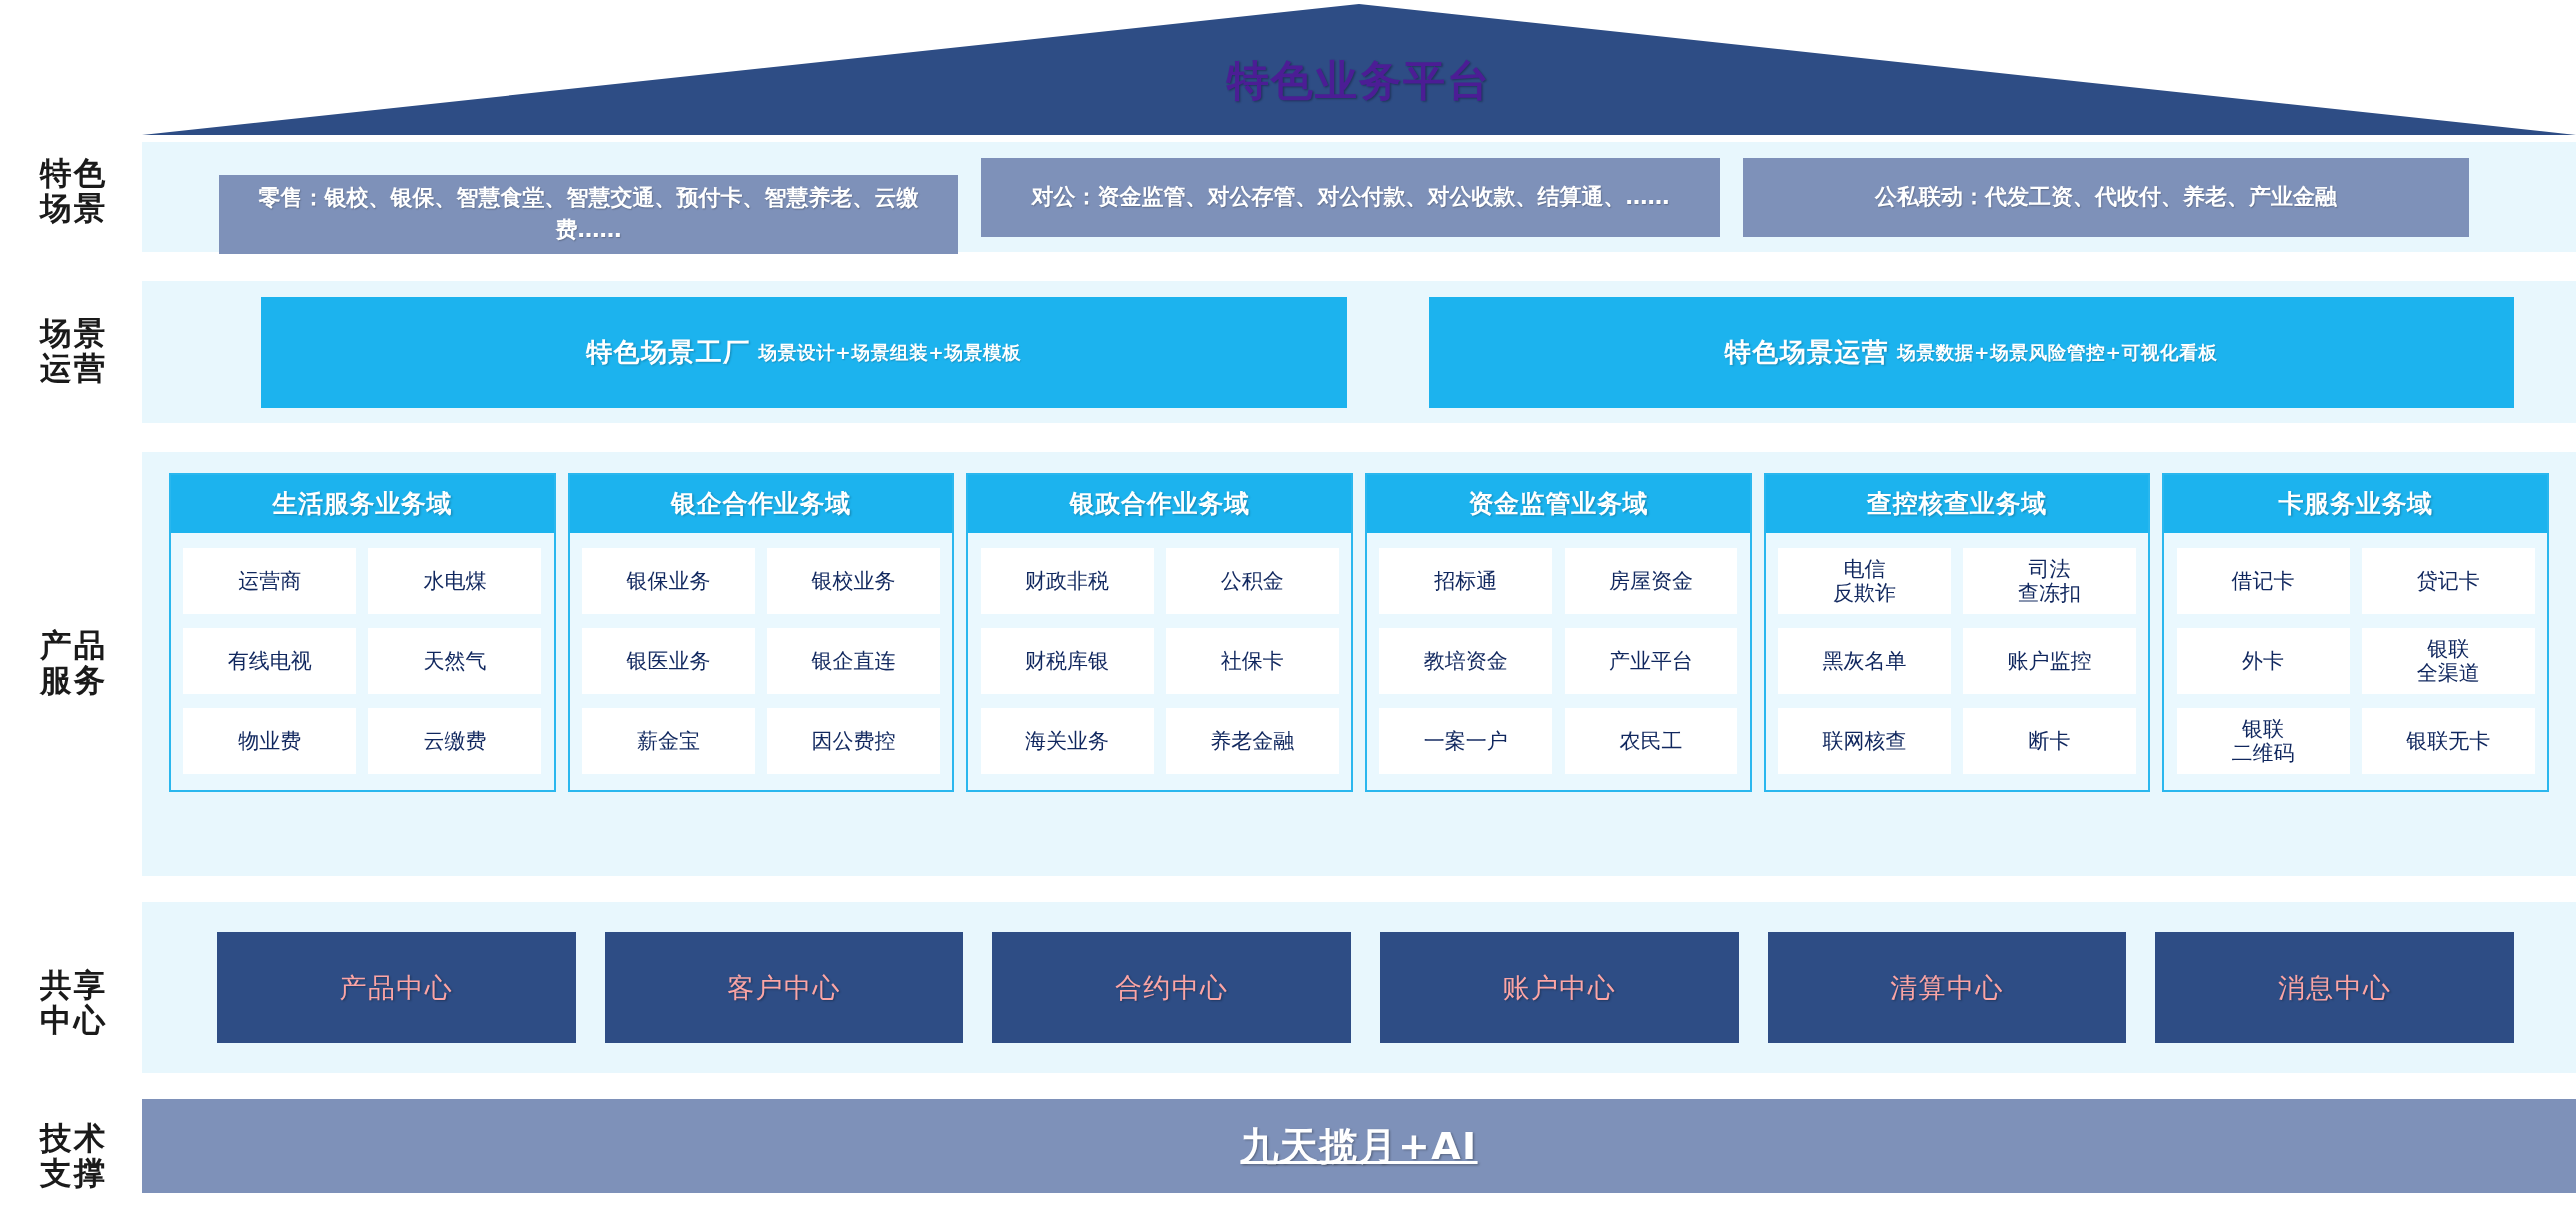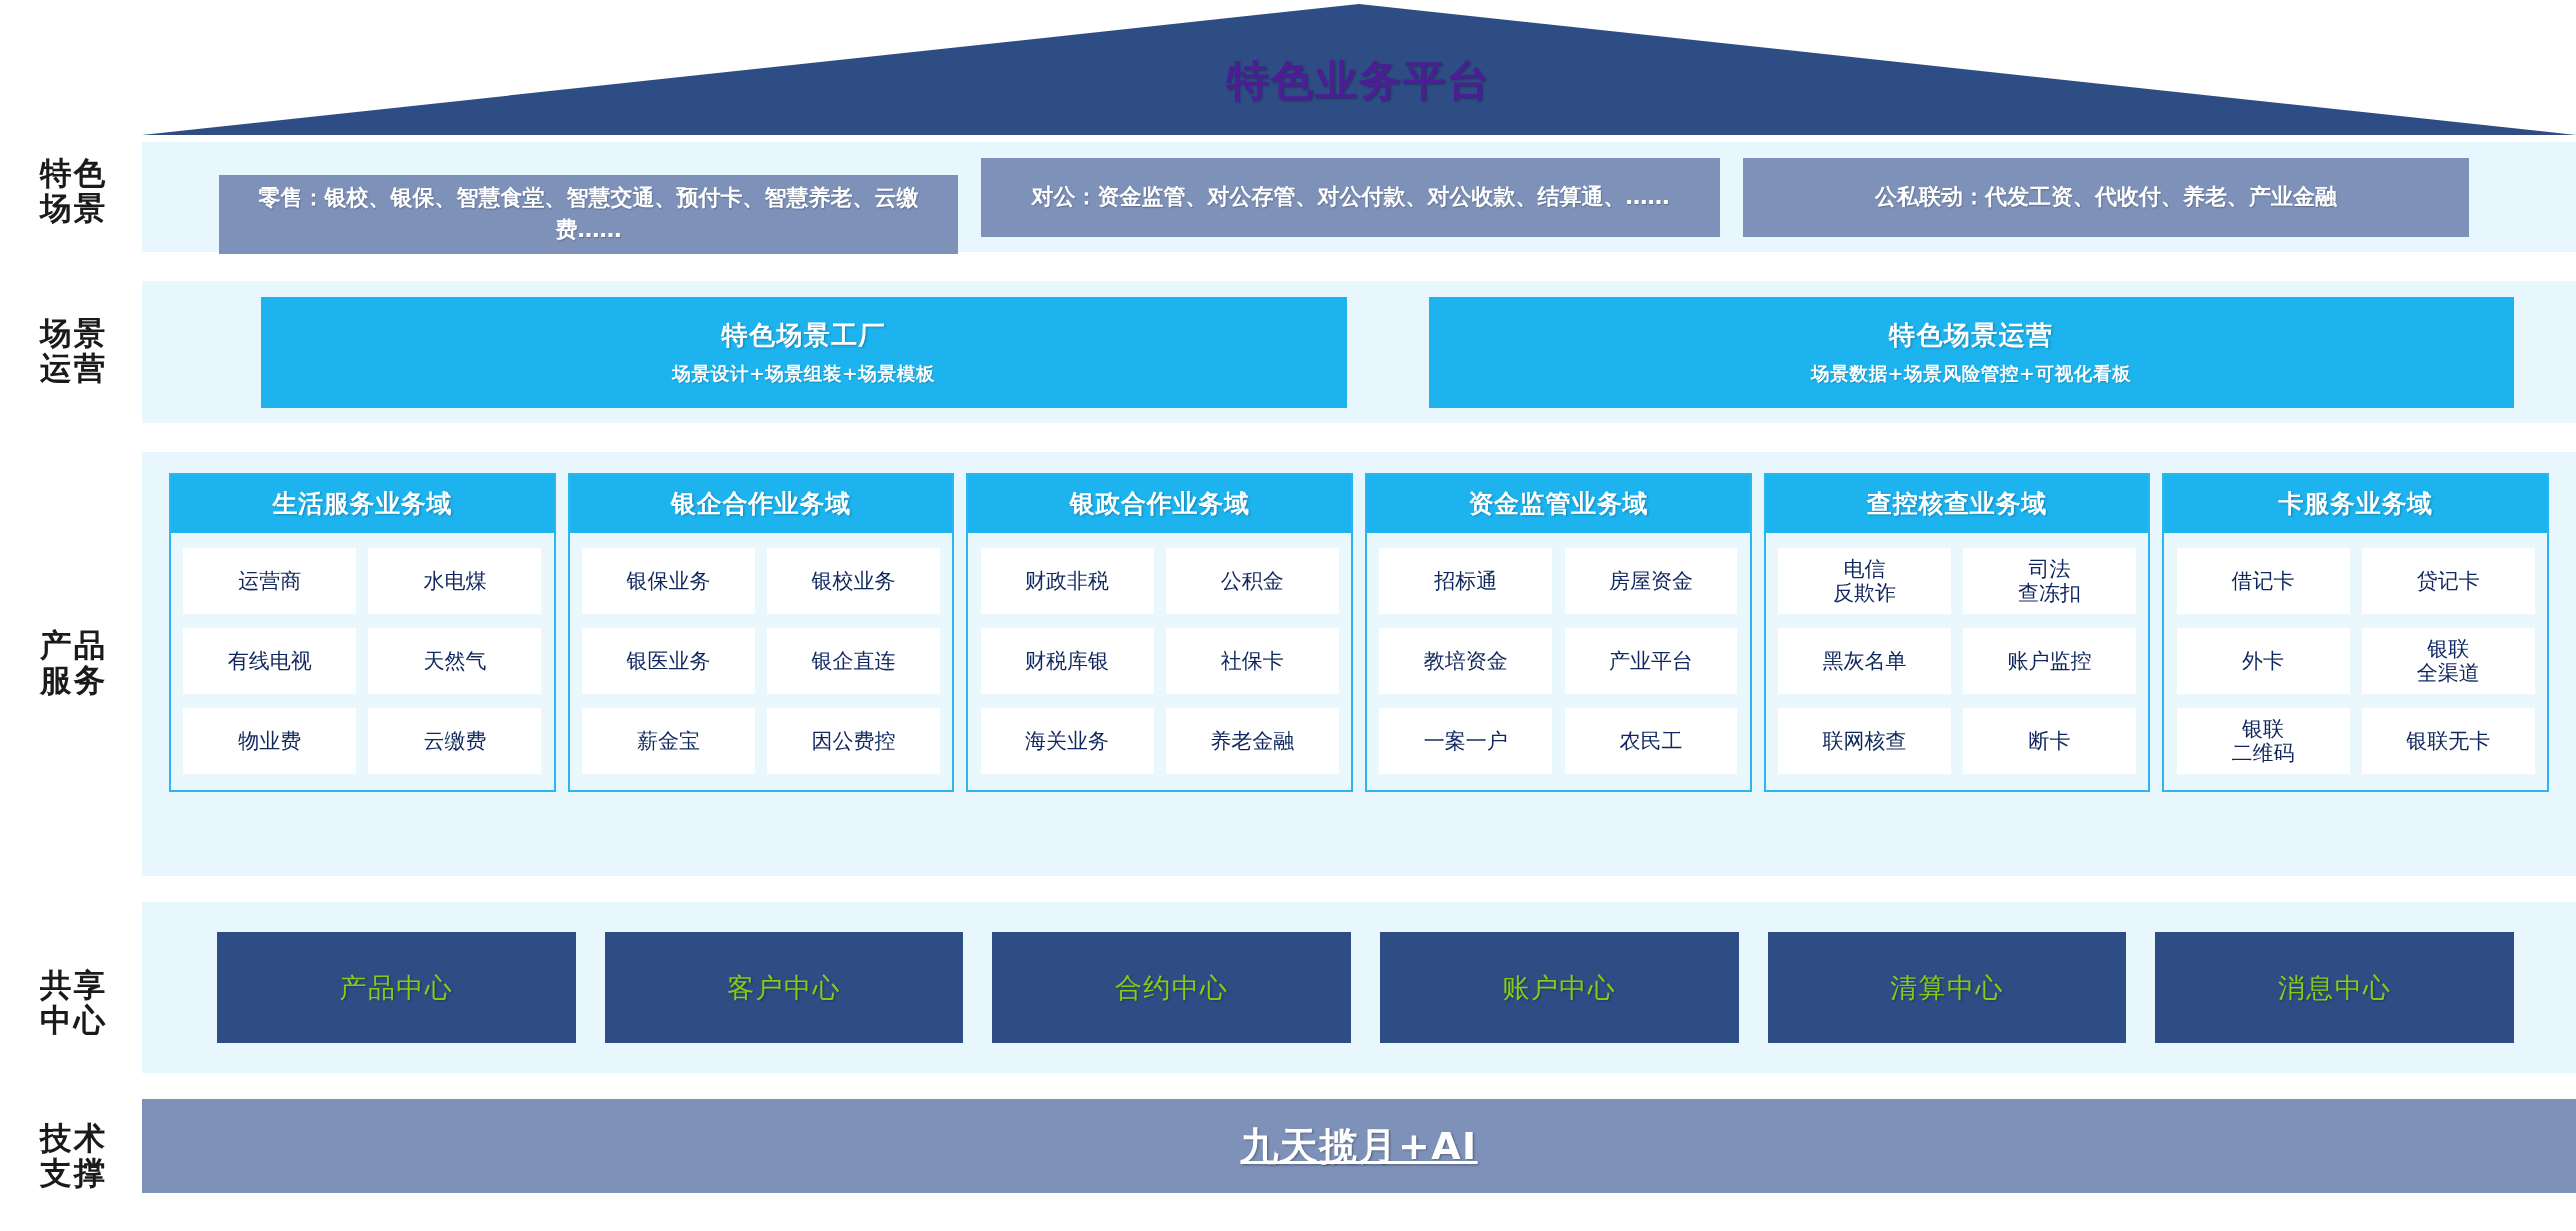--- a/index.html
+++ b/index.html
@@ -64,21 +64,21 @@
   #band-ops { top: 281px; height: 142px; }
   .ops-row {
     position: absolute; inset: 0;
     display: flex; align-items: center; justify-content: space-between;
     padding: 0 62px 0 75px; gap: 38px;
   }
   .ops-box {
     flex: 1 1 0;
     background: #1cb3ee;
     height: 111px;
-    display: flex; flex-direction: column; align-items: center; justify-content: center;
+    display: flex; flex-direction: row; align-items: center; justify-content: center;
     color: #ffffff; gap: 8px; margin-left: 44px;
   }
   .ops-title { font-size: 26px; font-weight: bold; letter-spacing: 1.4px;
                text-shadow: 1.4px 1.4px 2.1px rgba(0,0,0,0.22); }
   .ops-sub   { font-size: 18.5px; font-weight: bold; letter-spacing: 0.7px;
                text-shadow: 0.7px 0.7px 1.4px rgba(0,0,0,0.20); }
 
   
   #band-products { top: 452px; height: 424px; }
   .prod-row {
@@ -123,21 +123,21 @@
   .centers-row {
     position: absolute; inset: 0;
     display: flex; align-items: center; justify-content: space-between;
     padding: 0 62px 0 75px; gap: 29px;
   }
   .center-box {
     flex: 1 1 0;
     background: #2e4d85;
     height: 111px;
     display: flex; align-items: center; justify-content: center;
-    color: #84cc16; font-size: 27px; letter-spacing: 1.4px;
+    color: #fca5a5; font-size: 27px; letter-spacing: 1.4px;
     text-shadow: 1.4px 1.4px 2.1px rgba(0,0,0,0.28);
   }
 
   
   .tech-bar {
     position: absolute; left: 142px; top: 1099px; width: 2434px; height: 94px;
     background: #7e91b9;
     display: flex; align-items: center; justify-content: center;
   }
   .tech-text {

